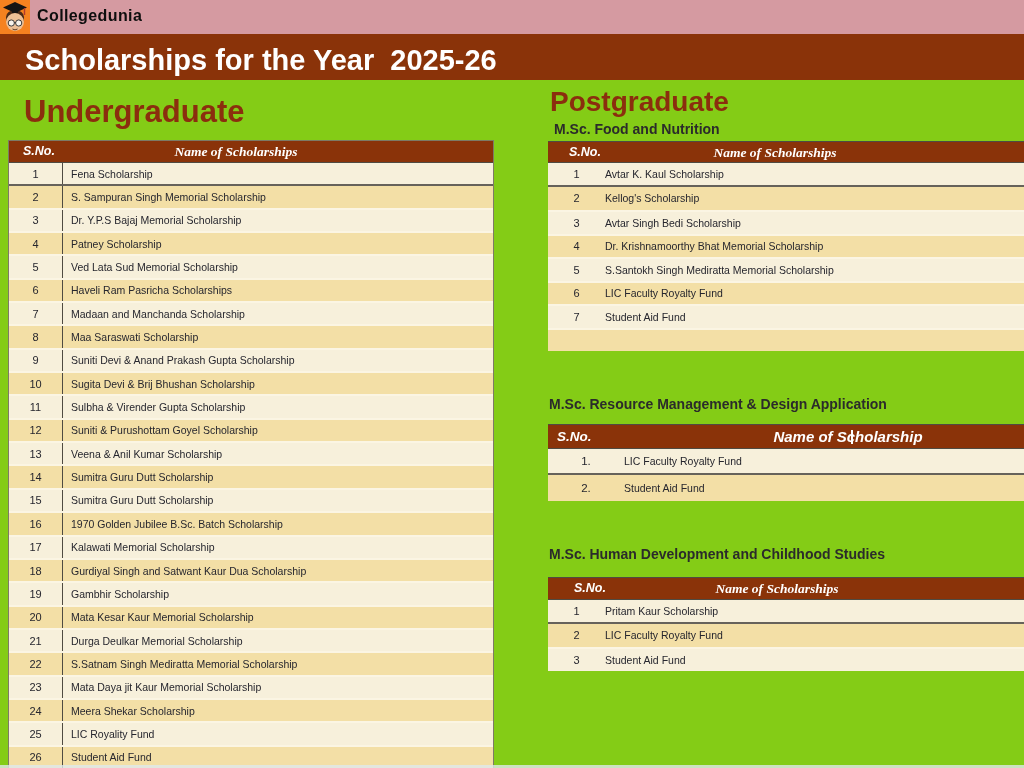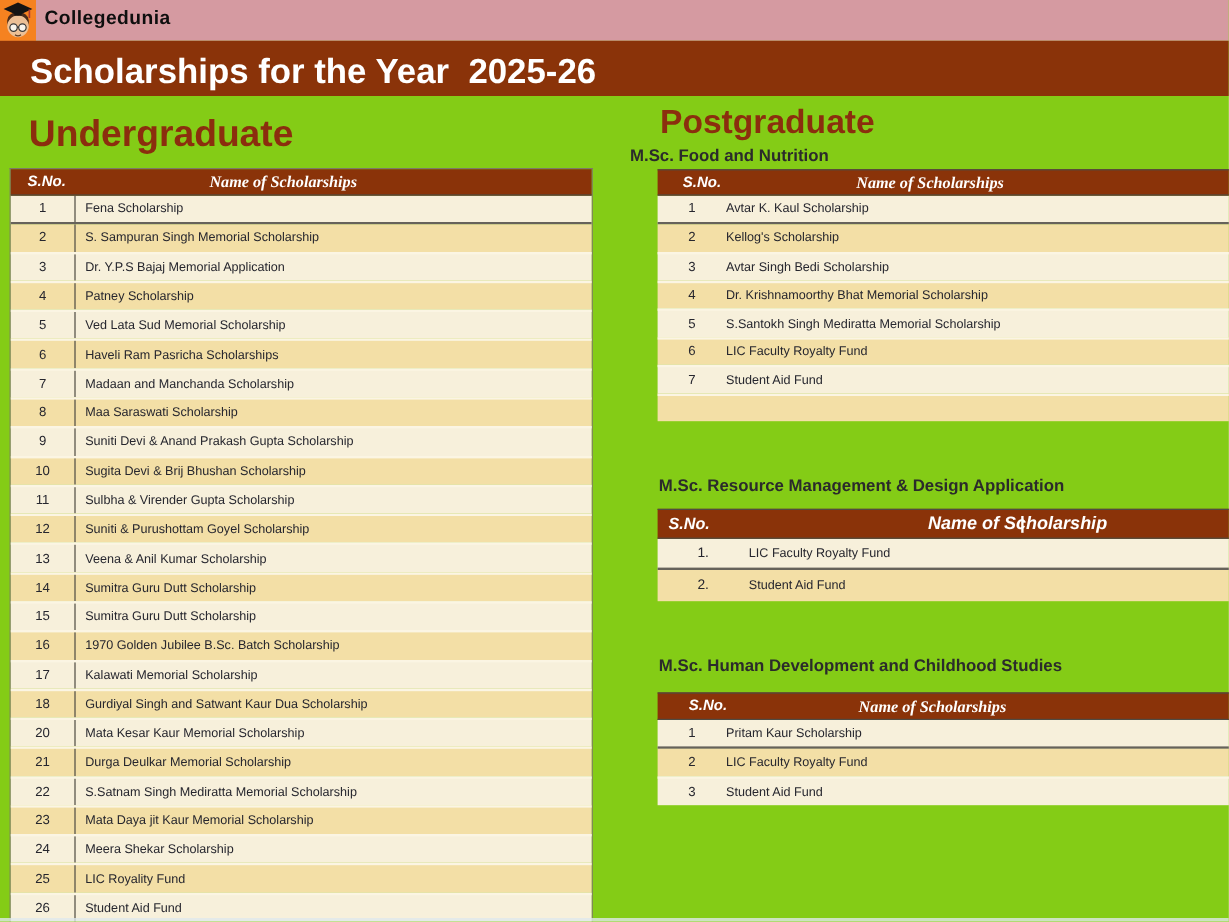--- a/index.html
+++ b/index.html
@@ -14,21 +14,21 @@
   .brand { position:absolute; left:37px; top:7px; font-size:16px; font-weight:bold; color:#0e0e0e; letter-spacing:.4px; }
 
   
   .titlebar { position:absolute; left:0; top:34px; width:1024px; height:46px; background:#8a3309; }
   .titlebar .title { position:absolute; left:25px; top:10px; color:#ffffff; font-weight:bold; font-size:29px; white-space:pre; }
 
   
   .ug-heading { position:absolute; left:24px; top:94px; font-size:31px; font-weight:bold; color:#8b2e0e; }
   .pg-heading { position:absolute; left:550px; top:86px; font-size:28px; font-weight:bold; color:#8b2e0e; }
   .subheading { position:absolute; font-size:14px; font-weight:bold; color:#2b2b2b; }
-  .sub1 { left:525px; top:121px; }
+  .sub1 { left:554px; top:121px; }
   .sub2 { left:549px; top:396px; }
   .sub3 { left:549px; top:546px; }
 
   
   .thead { position:relative; background:#8a3309; border-top:1px solid #4f4b42; border-bottom:1px solid #4f4b42;font-style:italic; }
   .thead .sno-h { position:absolute; color:#fff; font-weight:bold; font-size:12.5px; }
   .thead .name-h { position:absolute; transform:translateX(-50%); color:#fff; font-weight:bold; }
   .serif { font-family:"Liberation Serif","DejaVu Serif",serif; font-size:13.5px; }
   .row { display:flex; align-items:center; color:#26262e; }
   .row:nth-child(even) { background:#f3dfa6; }
@@ -115,21 +115,21 @@
         <span class="name">Fena Scholarship</span>
       </div>
 
       <div class="row">
         <span class="sno">2</span>
         <span class="name">S. Sampuran Singh Memorial Scholarship</span>
       </div>
 
       <div class="row">
         <span class="sno">3</span>
-        <span class="name">Dr. Y.P.S Bajaj Memorial Application</span>
+        <span class="name">Dr. Y.P.S Bajaj Memorial Scholarship</span>
       </div>
 
       <div class="row">
         <span class="sno">4</span>
         <span class="name">Patney Scholarship</span>
       </div>
 
       <div class="row">
         <span class="sno">5</span>
         <span class="name">Ved Lata Sud Memorial Scholarship</span>
@@ -193,20 +193,24 @@
       <div class="row">
         <span class="sno">17</span>
         <span class="name">Kalawati Memorial Scholarship</span>
       </div>
 
       <div class="row">
         <span class="sno">18</span>
         <span class="name">Gurdiyal Singh and Satwant Kaur Dua Scholarship</span>
       </div>
 
+      <div class="row">
+        <span class="sno">19</span>
+        <span class="name">Gambhir Scholarship</span>
+      </div>
 
       <div class="row">
         <span class="sno">20</span>
         <span class="name">Mata Kesar Kaur Memorial Scholarship</span>
       </div>
 
       <div class="row">
         <span class="sno">21</span>
         <span class="name">Durga Deulkar Memorial Scholarship</span>
       </div>

